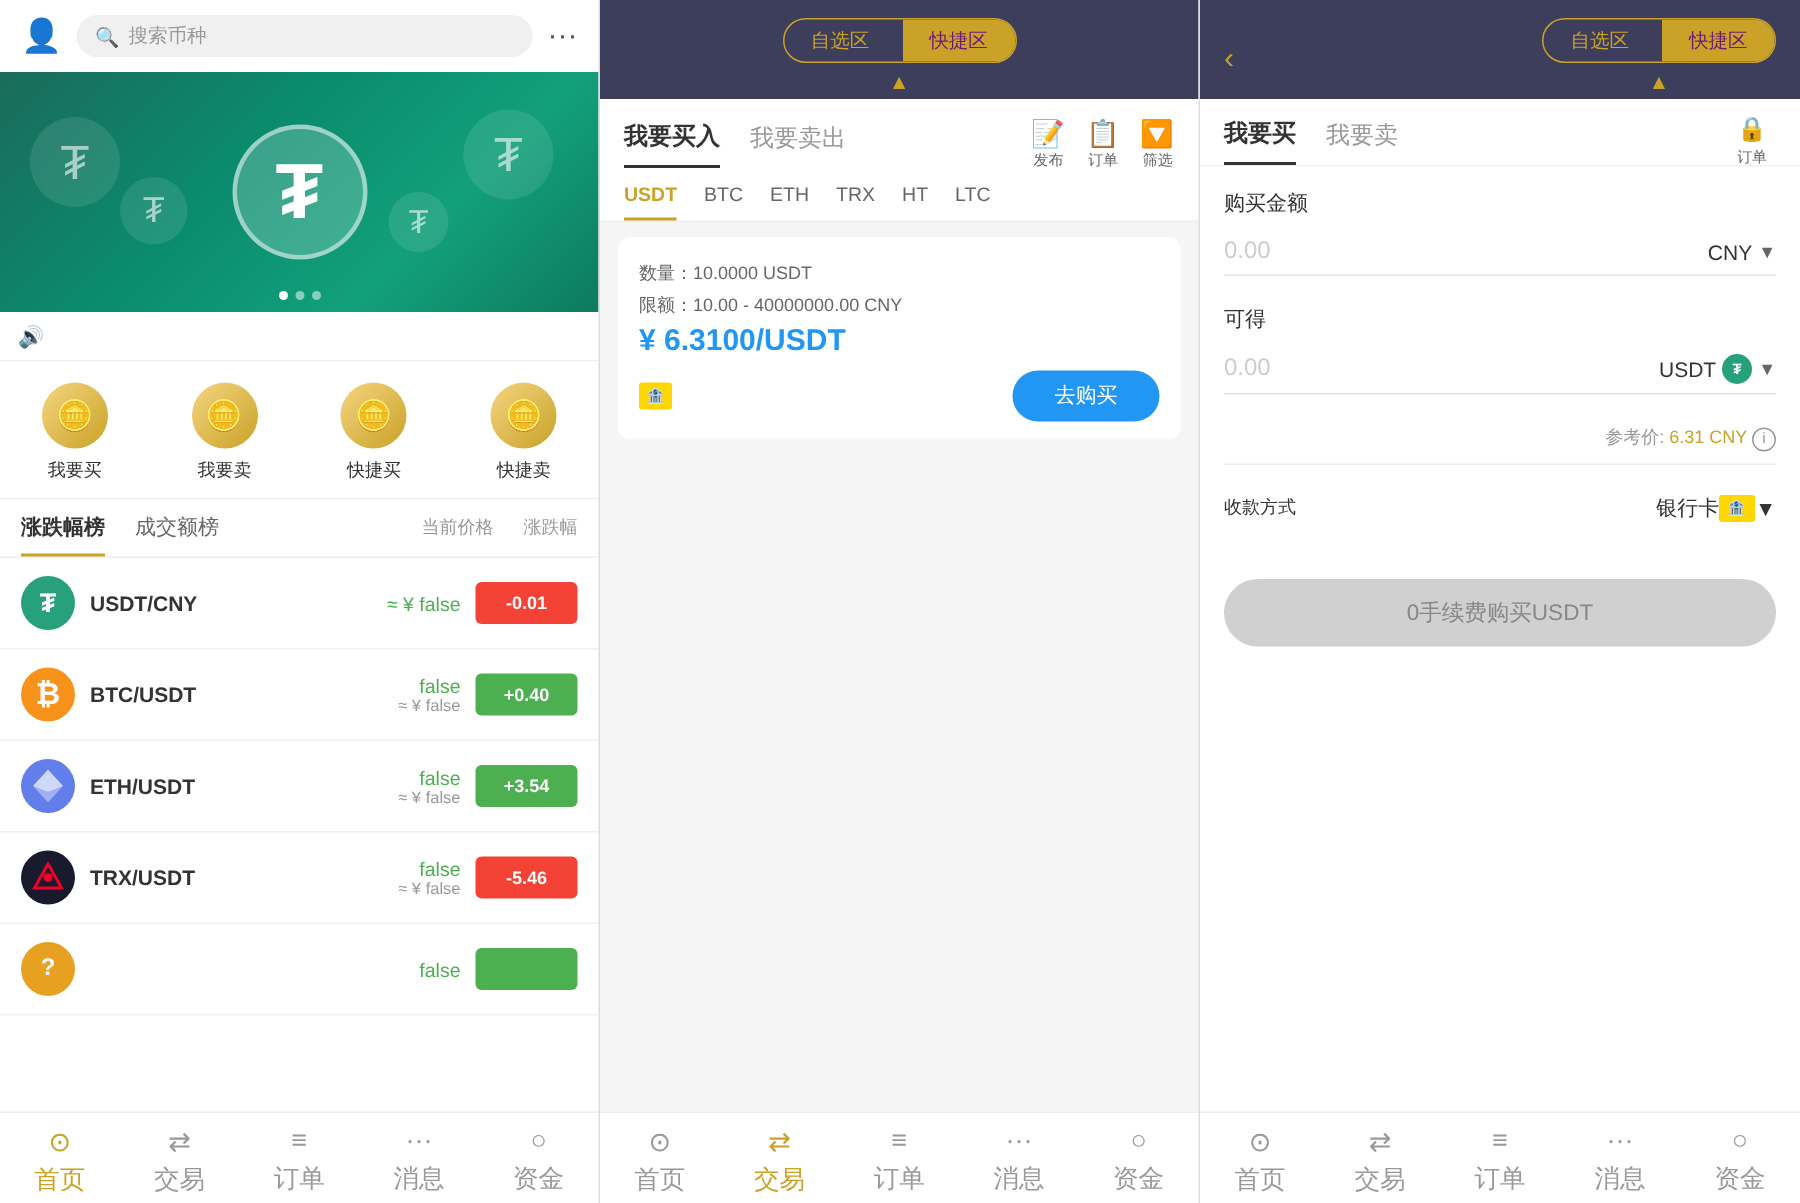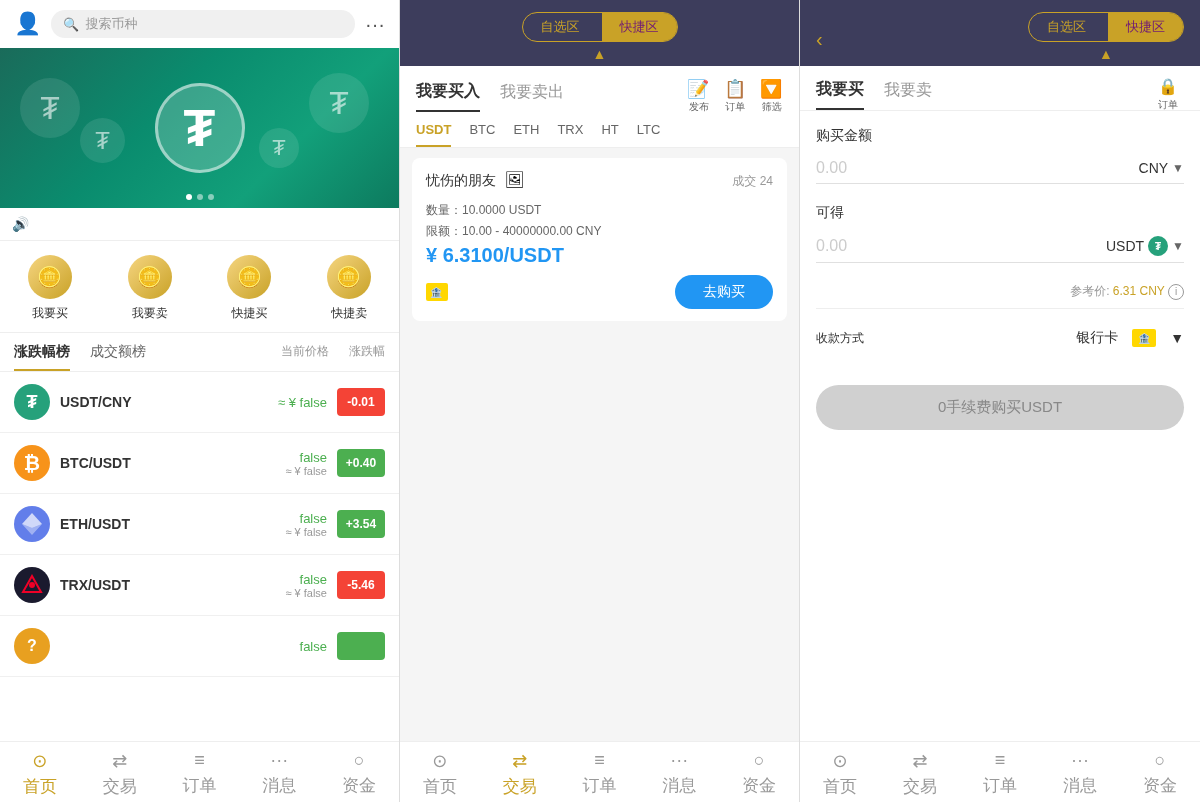--- a/index.html
+++ b/index.html
@@ -215,21 +215,21 @@
     }
 
     .coin-price {
       width: 90px;
       text-align: right;
       font-size: 13px;
       color: #4caf50;
     }
 
     .coin-change {
-      width: 48px;
+      width: 68px;
       height: 28px;
       border-radius: 4px;
       display: flex;
       align-items: center;
       justify-content: center;
       font-size: 12px;
       color: white;
       font-weight: bold;
       margin-left: 10px;
     }
@@ -600,21 +600,21 @@
     }
 
     .payment-label {
       font-size: 12px;
       color: #333;
     }
 
     .payment-right {
       display: flex;
       align-items: center;
-      gap: 14px;
+      gap: 0;
       font-size: 14px;
       color: #333;
     }
 
     .bank-icon-box {
       width: 24px;
       height: 18px;
       background: #ffd700;
       border-radius: 2px;
       display: flex;
@@ -838,30 +838,20 @@
   <div class="coin-tabs">
     <div class="coin-tab active">USDT</div>
     <div class="coin-tab">BTC</div>
     <div class="coin-tab">ETH</div>
     <div class="coin-tab">TRX</div>
     <div class="coin-tab">HT</div>
     <div class="coin-tab">LTC</div>
   </div>
 
   <div class="order-card">
-    <div class="order-card-header">
-      <div>
-        <span class="seller-name">忧伤的朋友</span>
-        <span class="seller-emoji">🖼</span>
-      </div>
-      <div>
-        <span class="trade-count">成交 </span>
-        <span class="trade-count">24</span>
-      </div>
-    </div>
     <div style="display:flex; justify-content:flex-end; align-items:flex-start;flex-direction:column;">
       <div>
         <div class="order-details">数量：10.0000 USDT</div>
         <div class="order-details">限额：10.00 - 40000000.00 CNY</div>
       </div>
       <div class="order-price">¥ 6.3100/USDT</div>
     </div>
     <div class="order-card-footer">
       <div class="payment-icon-box">🏦</div>
       <button class="buy-btn">去购买</button>

